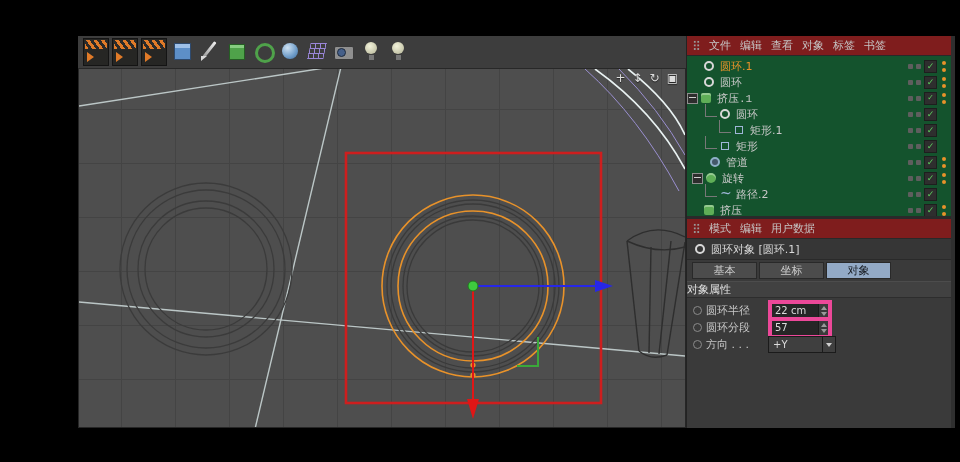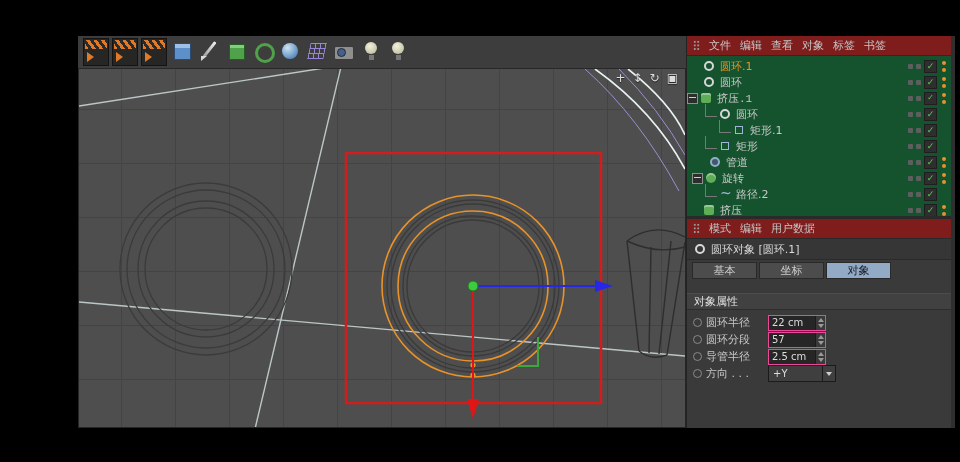--- a/index.html
+++ b/index.html
@@ -72,26 +72,26 @@
   .odots{width:8px;height:13px;position:relative;cursor:pointer;}
   .odots.on::before,.odots.on::after{content:"";position:absolute;left:2px;width:4px;height:4px;border-radius:50%;background:#e8922a;}
   .odots.on::before{top:1px;}
   .odots.on::after{bottom:1px;}
   .am{flex:1;display:flex;flex-direction:column;background:#3a3a3a;}
   .am-title{height:20px;display:flex;align-items:center;gap:5px;padding:0 7px;font-size:11px;color:#dadada;background:#363636;border-bottom:1px solid #2a2a2a;flex:none;}
   .am-title .ti{margin-right:0;}
   .am-tabs{display:flex;gap:2px;padding:2px 0 2px 5px;flex:none;}
   .tab{width:63px;height:15px;background:#4c4c4c;border:1px solid #292929;color:#cccccc;font-size:11px;line-height:15px;text-align:center;cursor:pointer;flex:none;}
   .tab.active{background:#93aac6;color:#14181e;}
-  .am-section{height:15px;background:#414141;border-top:1px solid #4c4c4c;border-bottom:1px solid #2d2d2d;font-size:11px;color:#e2e2e2;padding-left:7px;line-height:15px;margin-top:12px;flex:none;}
+  .am-section{height:15px;background:#414141;border-top:1px solid #4c4c4c;border-bottom:1px solid #2d2d2d;font-size:11px;color:#e2e2e2;line-height:15px;margin-top:0;flex:none;}
   .am-props{padding-top:4px;}
   .prop{height:17px;display:flex;align-items:center;padding-left:6px;font-size:11px;color:#c8c8c8;gap:4px;}
   .key-dot{width:7px;height:7px;border:1.5px solid #8a8a8a;border-radius:50%;flex:none;cursor:pointer;}
   .plabel{width:58px;white-space:nowrap;flex:none;}
-  .pinput{width:56px;height:14px;background:#262626;border:1px solid #ec4899;display:flex;align-items:center;cursor:text;flex:none;}
+  .pinput{width:56px;height:14px;background:#262626;border:4px solid #ec4899;display:flex;align-items:center;cursor:text;flex:none;}
   .pinput .val{flex:1;padding-left:3px;color:#dcdcdc;font-size:10px;white-space:nowrap;}
   .stepper{width:9px;height:100%;border-left:1px solid #1b1b1b;background:#3a3a3a;display:flex;flex-direction:column;justify-content:center;cursor:pointer;}
   .stepper i{display:block;width:0;height:0;margin:1px auto;}
   .stepper .up{border-left:3px solid transparent;border-right:3px solid transparent;border-bottom:4px solid #9a9a9a;}
   .stepper .down{border-left:3px solid transparent;border-right:3px solid transparent;border-top:4px solid #9a9a9a;}
   .pdrop{width:66px;height:15px;background:#3f3f3f;border:1px solid #1b1b1b;display:flex;align-items:center;cursor:pointer;flex:none;}
   .pdrop .val{flex:1;padding-left:4px;color:#dcdcdc;font-size:10px;}
   .darrow{width:12px;height:100%;border-left:1px solid #1b1b1b;display:flex;align-items:center;justify-content:center;}
   .darrow i{width:0;height:0;border-left:3px solid transparent;border-right:3px solid transparent;border-top:4px solid #cfcfcf;}
 </style>
@@ -353,31 +353,20 @@
             <span class="pinput">
               <span class="val">57</span>
               <span class="stepper">
                 <i class="up"></i>
                 <i class="down"></i>
               </span>
             </span>
           </div>
           <div class="prop">
             <span class="key-dot"></span>
-            <span class="plabel">导管半径</span>
-            <span class="pinput">
-              <span class="val">2.5 cm</span>
-              <span class="stepper">
-                <i class="up"></i>
-                <i class="down"></i>
-              </span>
-            </span>
-          </div>
-          <div class="prop">
-            <span class="key-dot"></span>
             <span class="plabel">方向 . . .</span>
             <span class="pdrop">
               <span class="val">+Y</span>
               <span class="darrow">
                 <i></i>
               </span>
             </span>
           </div>
         </div>
     </div>

